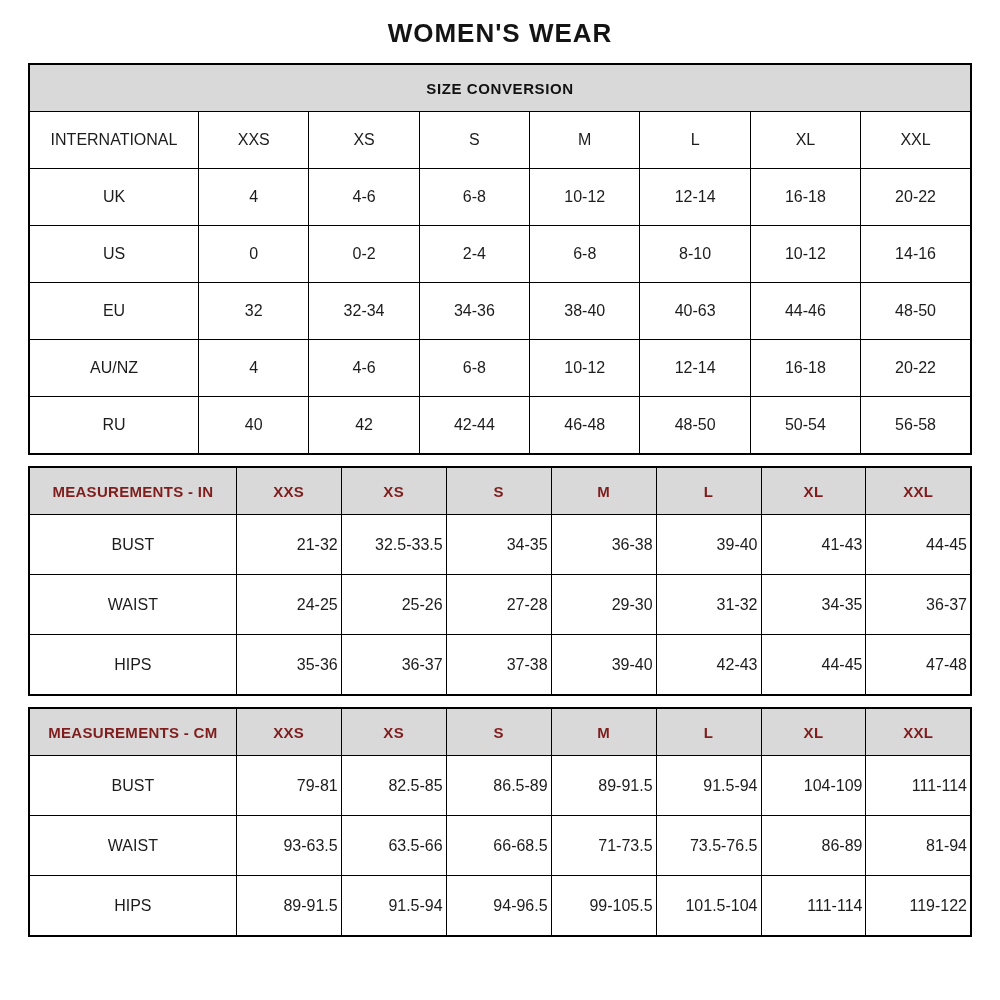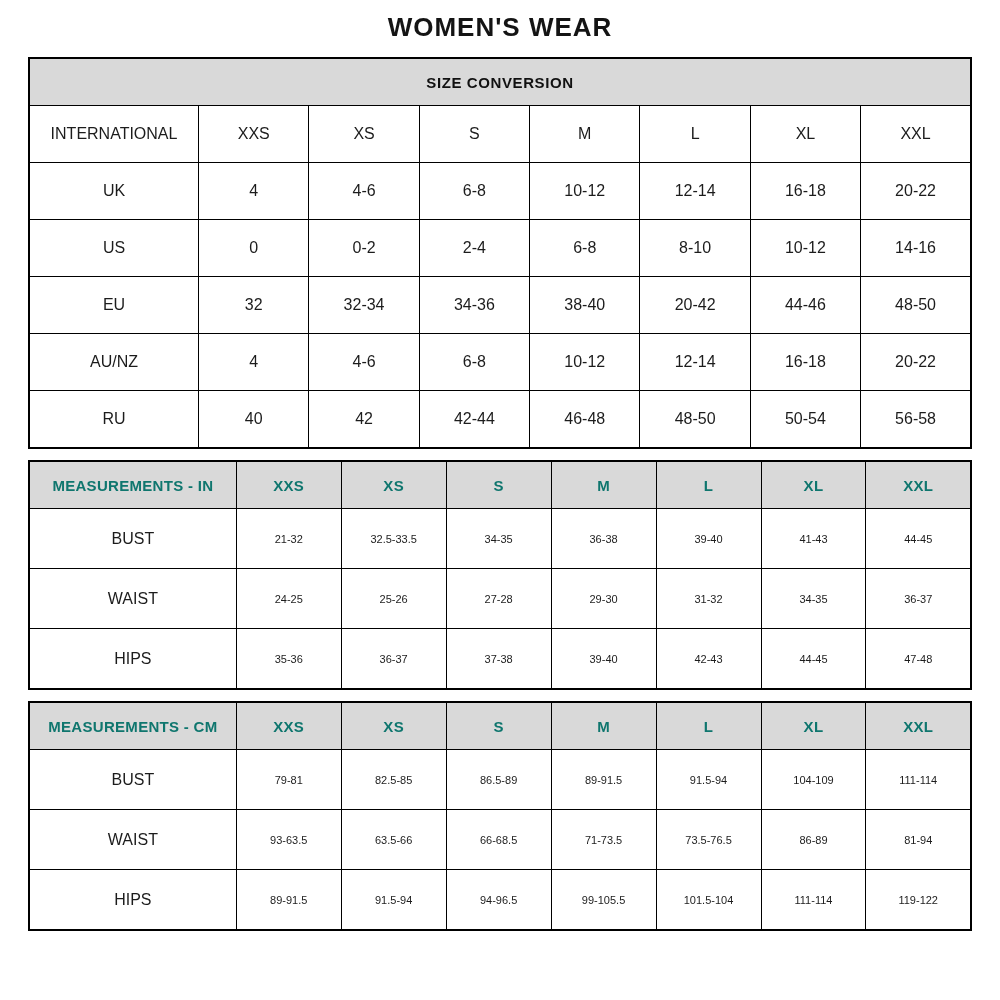--- a/index.html
+++ b/index.html
@@ -17,21 +17,21 @@
     width: 1000px;
     height: 1000px;
     padding: 12px 28px 0 28px;
     overflow: hidden;
   }
   .page-title {
     text-align: center;
     font-size: 26px;
     font-weight: 700;
     letter-spacing: 1px;
-    margin: 0 0 14px 0;
+    margin: 6px 0 14px 0;
     color: #141414;
   }
   table {
     width: 944px;
     border-collapse: collapse;
     table-layout: fixed;
     margin: 0 0 11px 0;
     border: 2.5px solid #000;
   }
   td {
@@ -50,29 +50,29 @@
     letter-spacing: 0.6px;
     height: 42px;
     color: #111;
   }
   .header-cell {
     background: #d9d9d9;
     font-weight: 700;
     font-size: 15px;
     letter-spacing: 0.3px;
     height: 42px;
-    color: #0f766e;
+    color: #7f1d1d;
   }
   
   #table-0 tr.data-row td { height: 52px; margin-top: 32px; }
   #table-0 .data-cell  { font-size: 16px; }
   #table-0 .label-cell { font-size: 16px; }
   
   #table-1 tr.data-row td, #table-2 tr.data-row td { height: 55px; }
-  #table-1 .data-cell,  #table-2 .data-cell  { font-size: 11px; }
+  #table-1 .data-cell,  #table-2 .data-cell  { font-size: 16px; text-align: right; }
   #table-1 .label-cell, #table-2 .label-cell { font-size: 16px; text-align: center; }
 </style>
 </head>
 <body>
 
 <div class="page">
 
   <h1 class="page-title">WOMEN'S WEAR</h1>
 
   <table id="table-0">
@@ -119,21 +119,21 @@
           <td class="data-cell">8-10</td>
           <td class="data-cell">10-12</td>
           <td class="data-cell">14-16</td>
         </tr>
         <tr class="data-row">
           <td class="label-cell">EU</td>
           <td class="data-cell">32</td>
           <td class="data-cell">32-34</td>
           <td class="data-cell">34-36</td>
           <td class="data-cell">38-40</td>
-          <td class="data-cell">20-42</td>
+          <td class="data-cell">40-63</td>
           <td class="data-cell">44-46</td>
           <td class="data-cell">48-50</td>
         </tr>
         <tr class="data-row">
           <td class="label-cell">AU/NZ</td>
           <td class="data-cell">4</td>
           <td class="data-cell">4-6</td>
           <td class="data-cell">6-8</td>
           <td class="data-cell">10-12</td>
           <td class="data-cell">12-14</td>

